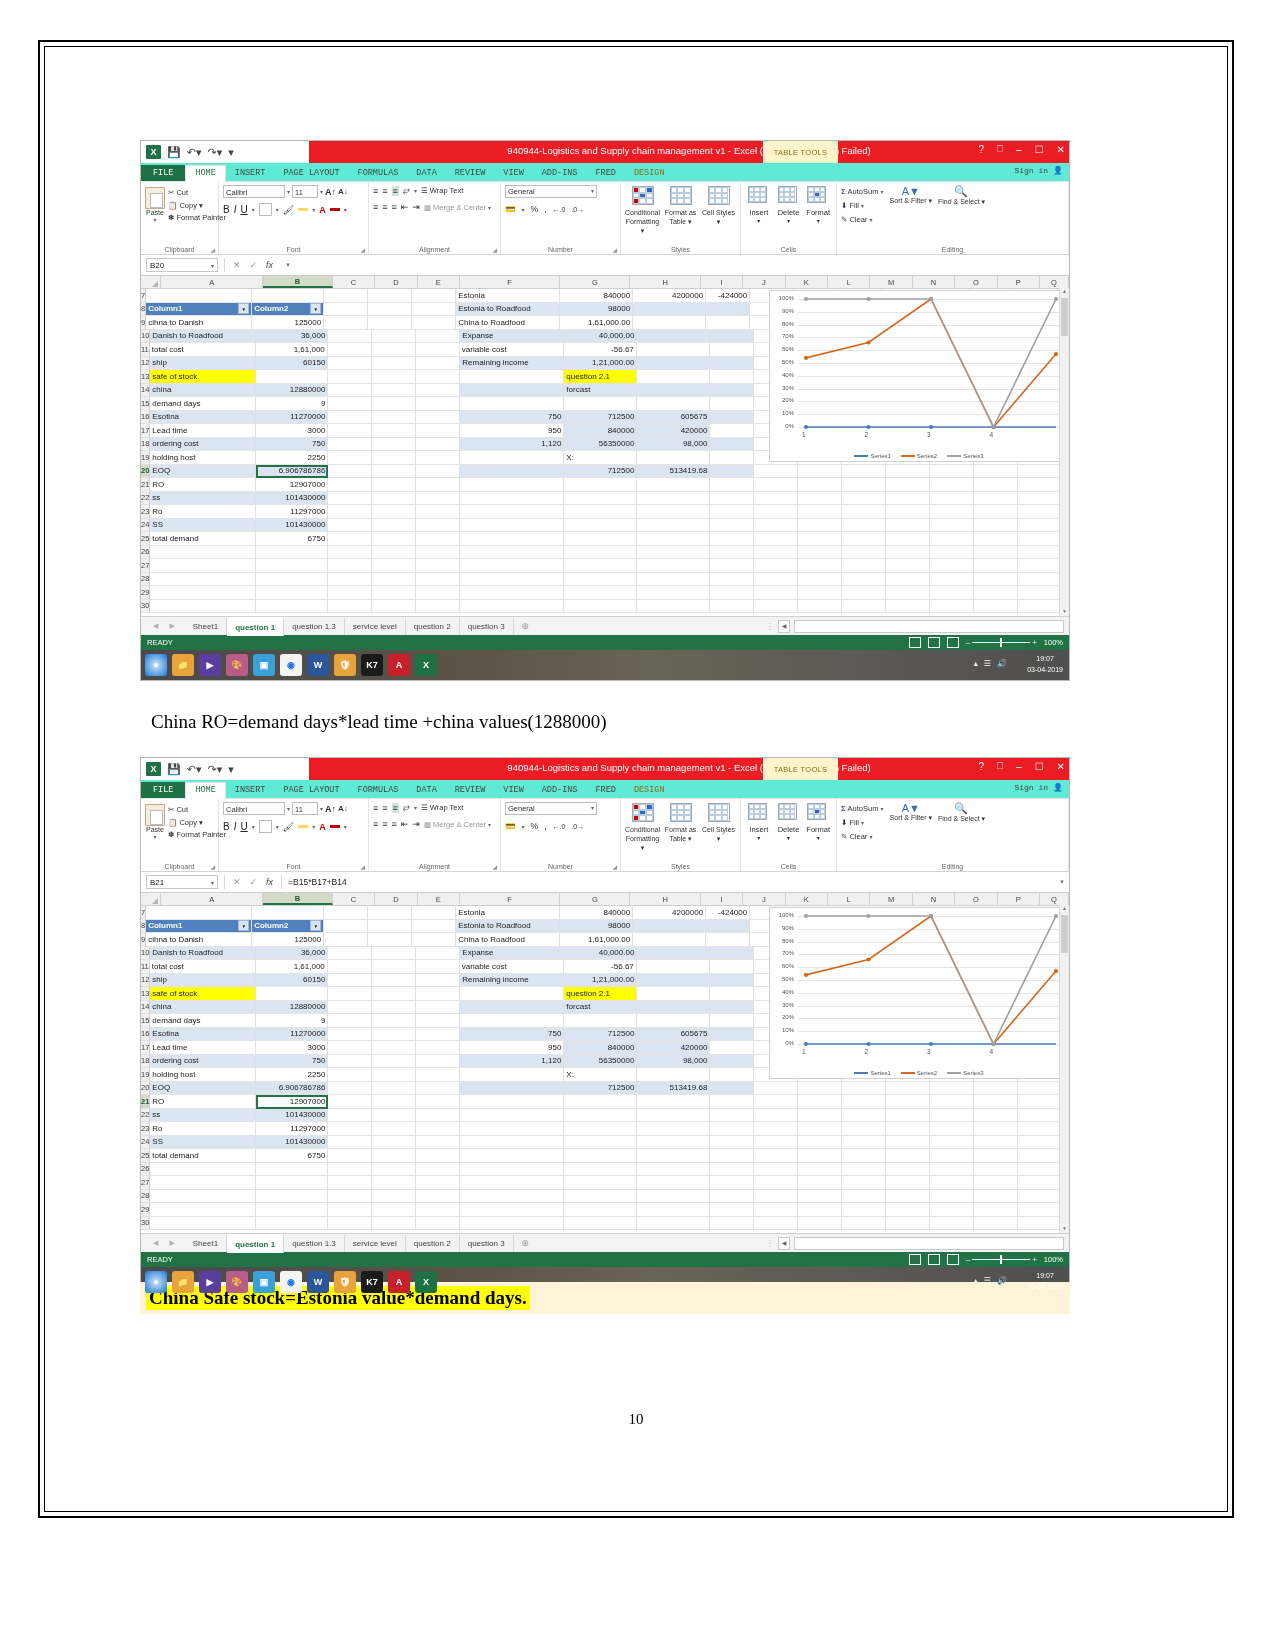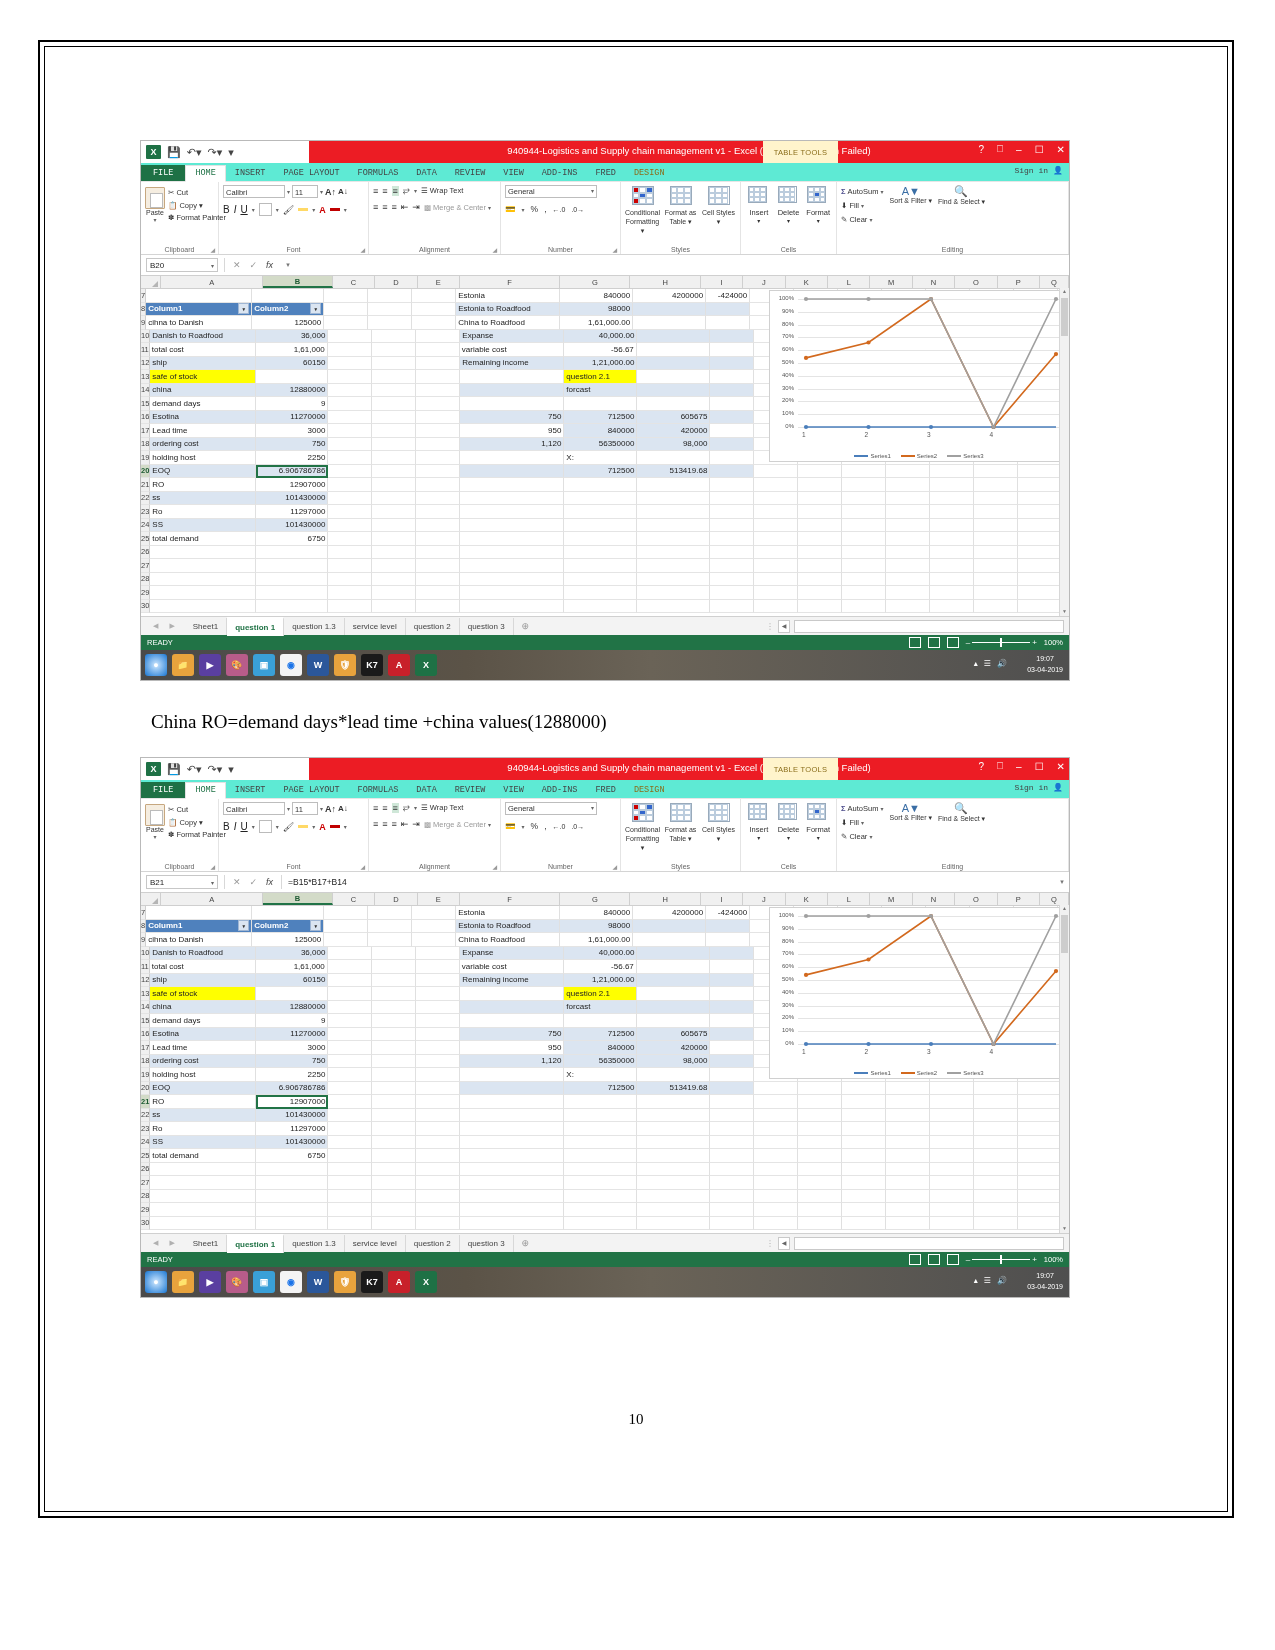--- a/index.html
+++ b/index.html
@@ -1959,16 +1959,19 @@
           <span>☰</span>
           <span>🔊</span>
         </div>
         <div class="tbclock">
           <div>19:07</div>
           <div>03-04-2019</div>
         </div>
       </div>
     </div>
 
+    <div class="cap2wrap" style="left:96px;top:1236px;width:930px;height:32px;">
+      <div class="caption2" style="left:6px;top:4px;position:absolute;">China Safe stock=Estonia value*demand days.</div>
+    </div>
 
     <div class="pagenum" style="top:1365px;">10</div>
   </div>
 </div>
 
 </body></html>

